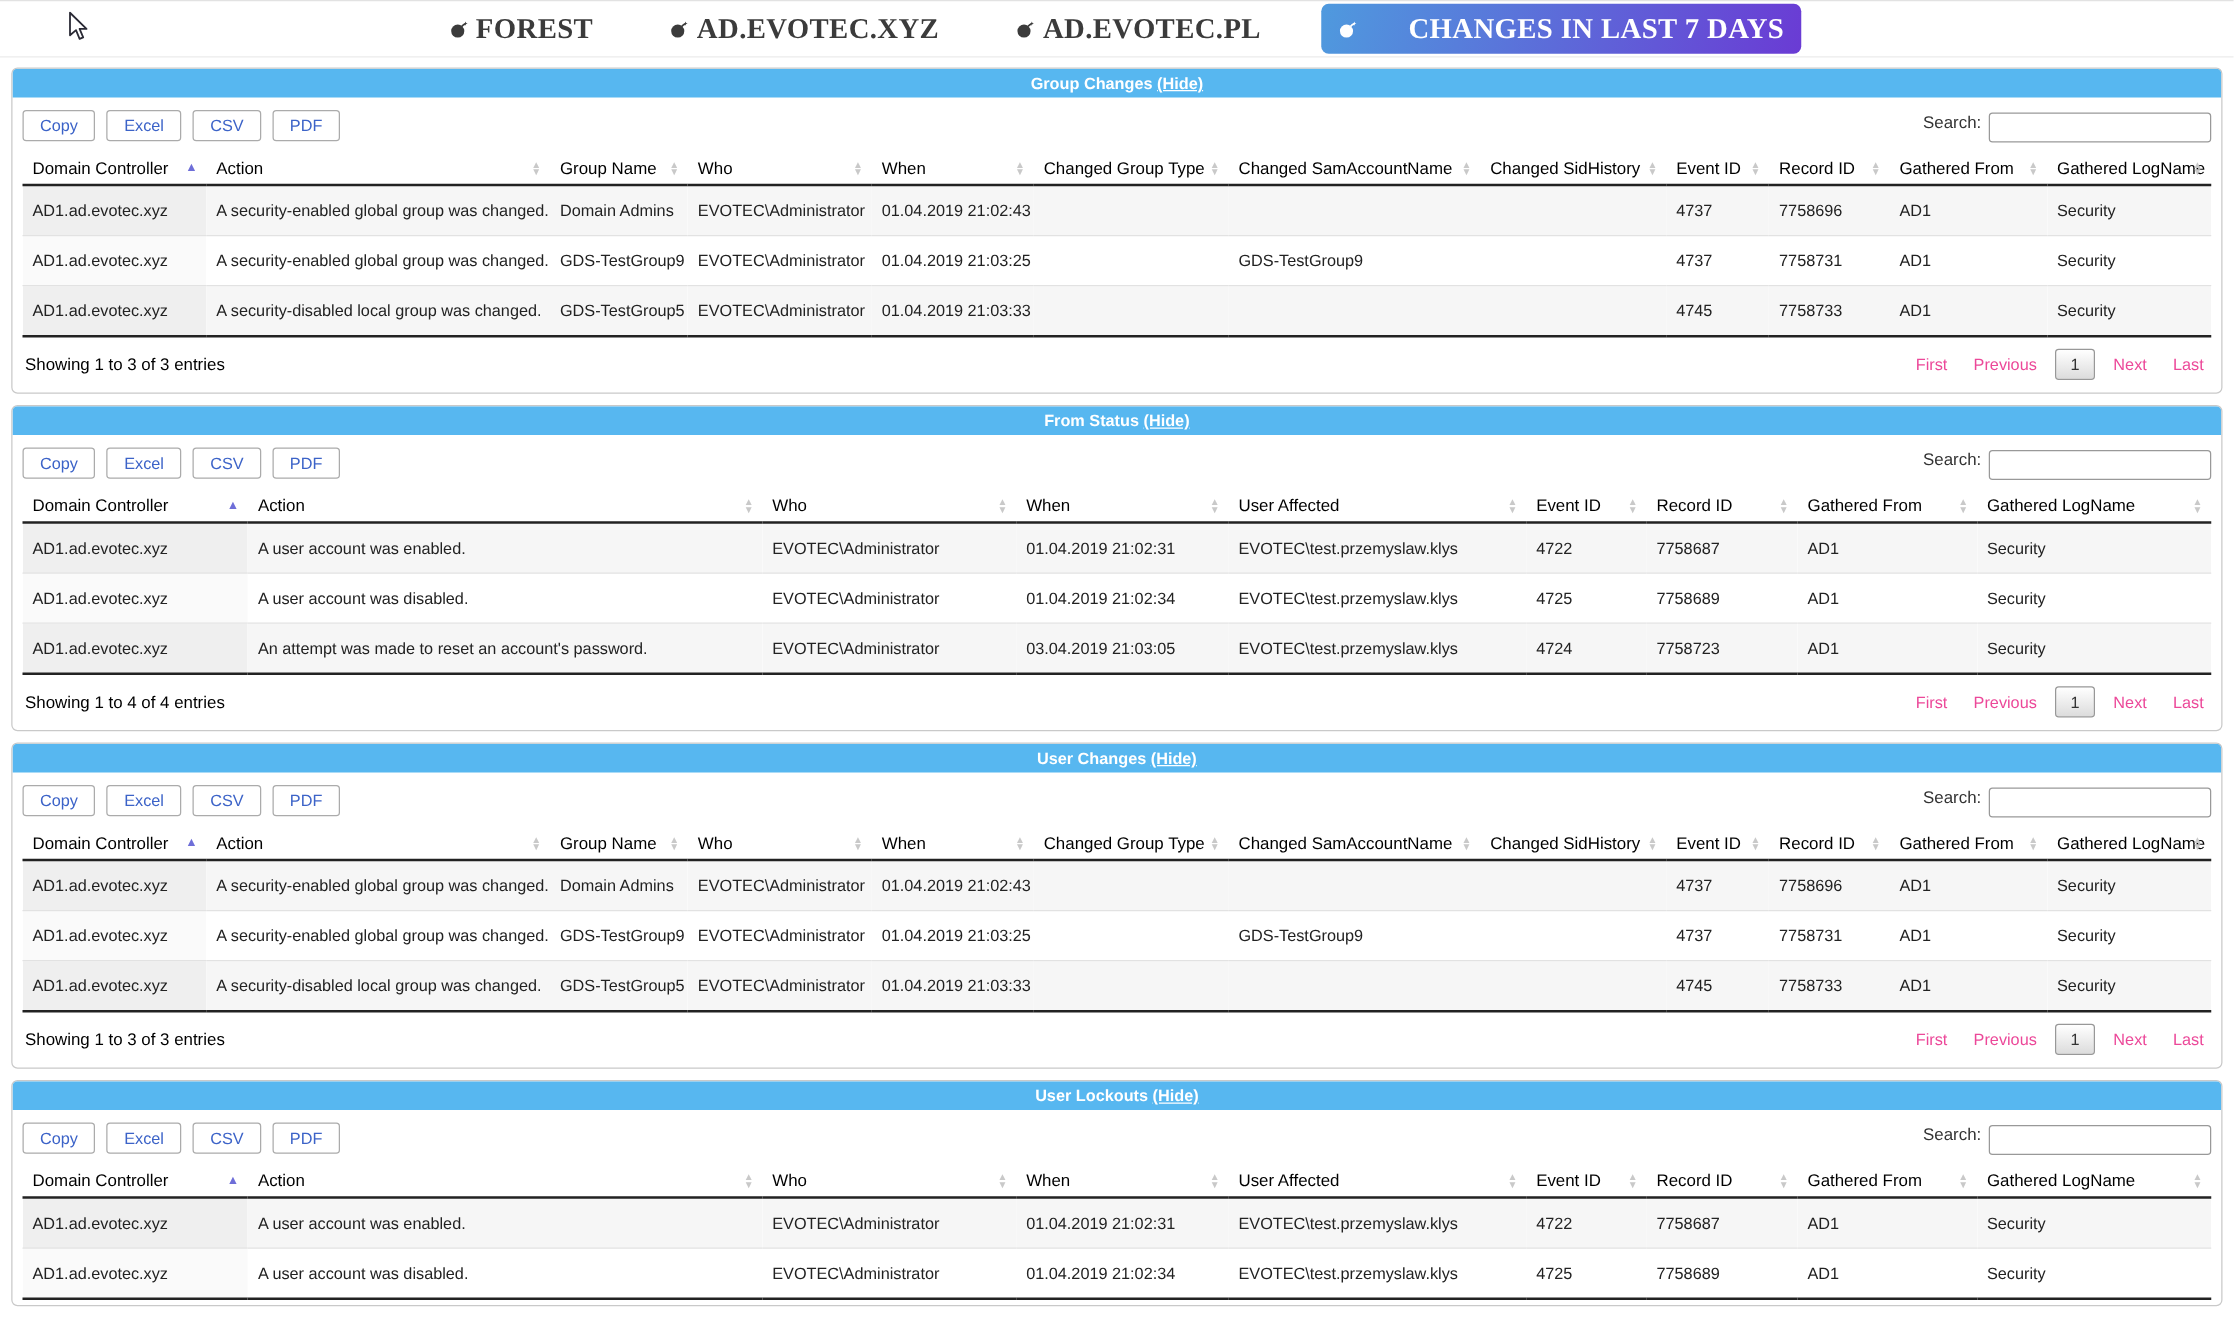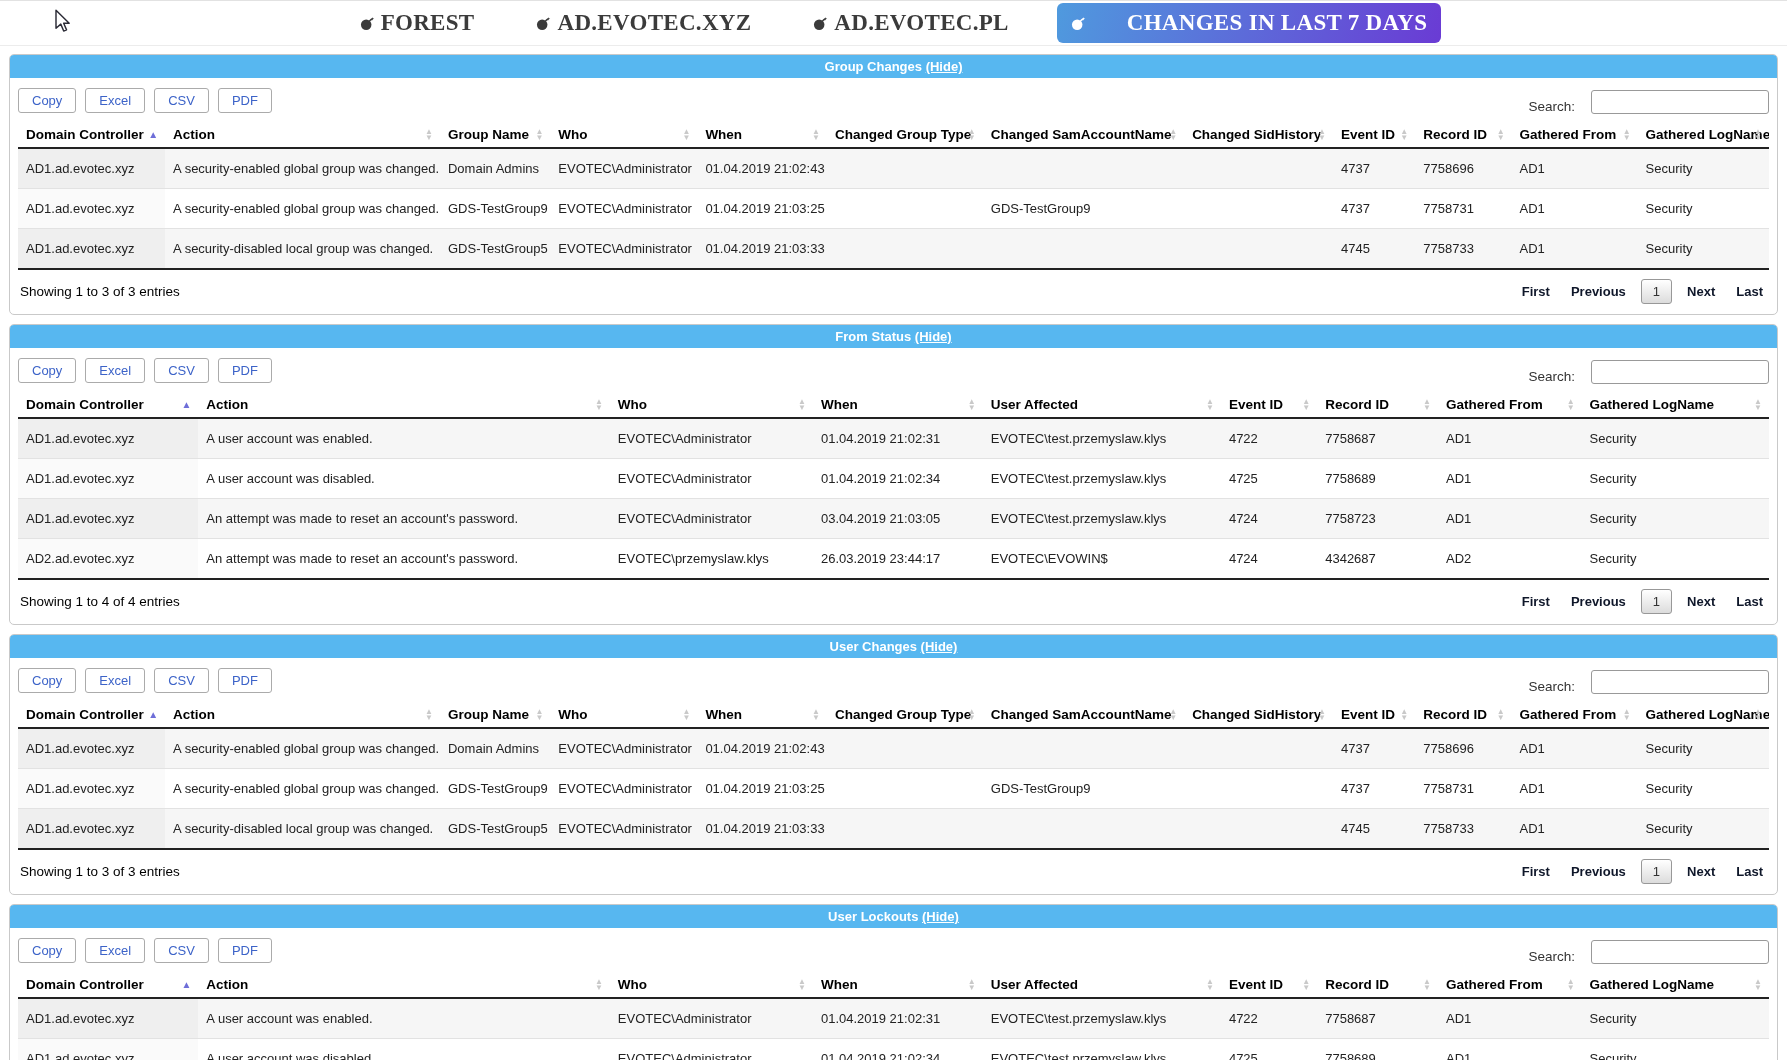--- a/index.html
+++ b/index.html
@@ -26,28 +26,28 @@
                 font-weight:bold; padding:4px 0; }
   .panel-head a { color:#fff; text-decoration:underline; cursor:pointer; }
   .panel-body { padding:6px 8px 4px 8px; }
 
   
   .toolbar { display:flex; align-items:flex-start; justify-content:space-between; padding:4px 0 8px 0; }
   .btn-group { display:flex; gap:9px; }
   .dt-btn { background:#ffffff; border:1px solid #ababab; border-radius:3px; color:#3c63c8;
             font-size:13px; padding:4px 13px; cursor:pointer;
             font-family:"Liberation Sans","DejaVu Sans",sans-serif; }
-  .searchbox { display:flex; align-items:flex-end; gap:16px; font-size:13.5px; color:#333; padding-top:2px; }
+  .searchbox { display:flex; align-items:flex-start; gap:6px; font-size:13.5px; color:#333; padding-top:2px; }
   .searchbox input { width:178px; height:24px; border:1px solid #999; border-radius:3px; padding:0 5px;
                      font-size:13px; font-family:inherit; }
 
   
   table.dt { width:100%; border-collapse:collapse; table-layout:fixed; font-size:13px; color:#222;
              border-bottom:2px solid #222; }
-  table.dt th { position:relative; text-align:left; font-size:13.5px; color:#000; font-weight:bold;
+  table.dt th { position:relative; text-align:left; font-size:13.5px; color:#000; font-weight:normal;
                 padding:5px 22px 5px 8px; border-bottom:2px solid #222; white-space:nowrap;
                 overflow:hidden; cursor:pointer;margin-left:36px; }
   table.dt td { padding:12px 8px; border-top:1px solid #e2e2e2; white-space:nowrap; overflow:hidden; }
   table.dt tbody tr:first-child td { border-top:none; }
   tr.odd  td { background:#f6f6f6; }
   tr.even td { background:#ffffff; }
   tr.odd  td.sorting_1 { background:#efefef; }
   tr.even td.sorting_1 { background:#fafafa; }
 
   .sorters { position:absolute; right:7px; top:50%; transform:translateY(-50%);
@@ -64,21 +64,21 @@
   .cols-12 th:nth-child(11){width:7.2%}
   .cols-9 th:nth-child(1){width:10.3%} .cols-9 th:nth-child(2){width:23.5%}
   .cols-9 th:nth-child(3){width:11.6%} .cols-9 th:nth-child(4){width:9.7%}
   .cols-9 th:nth-child(5){width:13.6%} .cols-9 th:nth-child(6){width:5.5%}
   .cols-9 th:nth-child(7){width:6.9%} .cols-9 th:nth-child(8){width:8.2%}
 
   
   .panel-foot { display:flex; align-items:center; justify-content:space-between; padding:9px 0 6px 0; }
   .dt-info { font-size:13.5px; color:#000000; padding-left:2px; }
   .paginate { display:flex; align-items:center; gap:9px; font-size:13px; color:#777; }
-  .paginate a { color:#0f172a; text-decoration:none; cursor:pointer; padding:4px 6px;font-weight:bold; }
+  .paginate a { color:#ec4899; text-decoration:none; cursor:pointer; padding:4px 6px; }
   .page-current { border:1px solid #989898; border-radius:3px; color:#333;
                   background:linear-gradient(to bottom,#ffffff 0%,#dcdcdc 100%);
                   padding:4px 11px; cursor:pointer; }
 </style>
 </head>
 <body>
 
 <div class="cursor">
   <svg width="20" height="24" viewBox="0 0 14 20">
     <path d="M2 1 L2 16 L6 12.6 L8.4 18.4 L10.8 17.4 L8.4 11.8 L13 11.8 Z" fill="#ffffff" stroke="#2a2a35" stroke-width="1.2" stroke-linejoin="round"></path>
@@ -336,31 +336,20 @@
               <td class="sorting_1">AD1.ad.evotec.xyz</td>
               <td>An attempt was made to reset an account's password.</td>
               <td>EVOTEC\Administrator</td>
               <td>03.04.2019 21:03:05</td>
               <td>EVOTEC\test.przemyslaw.klys</td>
               <td>4724</td>
               <td>7758723</td>
               <td>AD1</td>
               <td>Security</td>
             </tr>
-            <tr class="even">
-              <td class="sorting_1">AD2.ad.evotec.xyz</td>
-              <td>An attempt was made to reset an account's password.</td>
-              <td>EVOTEC\przemyslaw.klys</td>
-              <td>26.03.2019 23:44:17</td>
-              <td>EVOTEC\EVOWIN$</td>
-              <td>4724</td>
-              <td>4342687</td>
-              <td>AD2</td>
-              <td>Security</td>
-            </tr>
           </tbody>
       </table>
       <div class="panel-foot">
         <div class="dt-info">Showing 1 to 4 of 4 entries</div>
         <div class="paginate">
           <a>First</a>
           <a>Previous</a>
           <span class="page-current">1</span>
           <a>Next</a>
           <a>Last</a>

